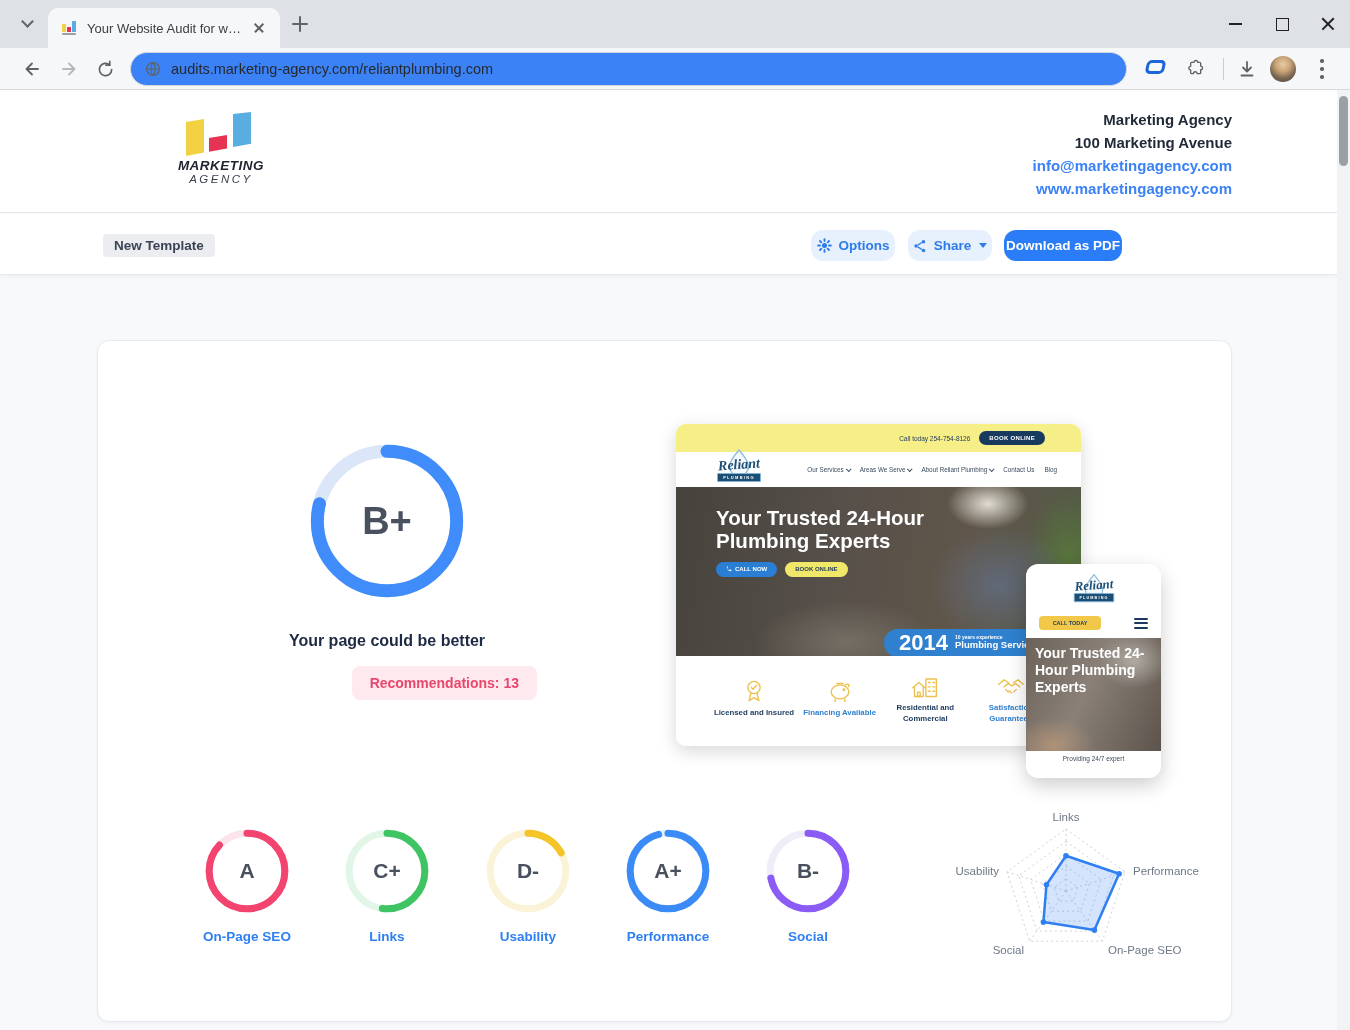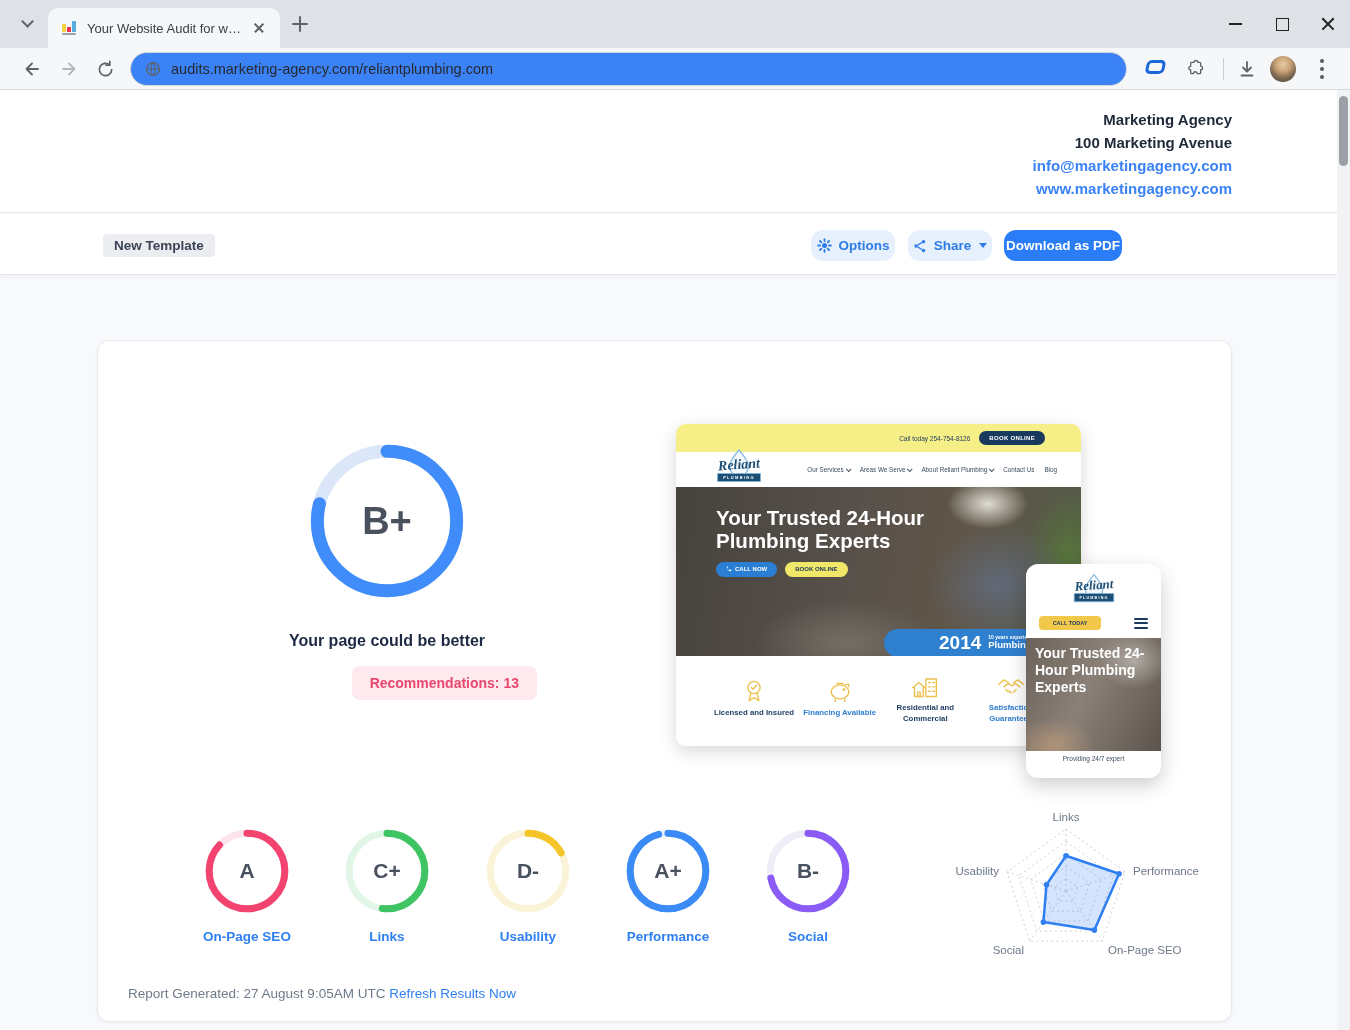--- a/index.html
+++ b/index.html
@@ -108,21 +108,21 @@
       radial-gradient(ellipse 130px 60px at 42% 92%, rgba(125,120,110,0.75), rgba(125,120,110,0) 70%),
       linear-gradient(100deg, #46423c 0%, #57504a 40%, #605649 70%, #515a48 100%); }
   .dt-hero-inner { position:absolute; left:40px; top:20px; width:225px; }
   .dt-hero-h { font-size:20.5px; line-height:1.12; font-weight:800; color:#fff; }
   .dt-hero-p { margin-top:7px; width:198px; font-size:7.8px; line-height:1.55; color:#e6e4df; }
   .dt-hero-btns { display:flex; gap:8px; margin-top:9px; }
   .hbtn { height:15px; display:flex; align-items:center; gap:3px; border-radius:8px; padding:0 10px; font-size:6px; font-weight:700; }
   .hbtn-call { background:#2a7fd4; color:#fff; }
   .hbtn-book { background:#f1e768; color:#1c3a5e; }
   .dt-banner { position:absolute; left:208px; top:205px; right:0; height:28px; background:#2f80cf; border-radius:14px 0 0 14px; display:flex; align-items:center; padding-left:15px; gap:7px; color:#fff; }
-  .dt-banner-year { font-size:19px; font-weight:800;margin-left:40px; }
+  .dt-banner-year { font-size:22px; font-weight:800; }
   .dt-banner-col  { display:flex; flex-direction:column; line-height:1.15; }
   .dt-banner-sm { font-size:5px; font-weight:600; }
   .dt-banner-lg { font-size:9.5px; font-weight:800; }
   .dt-features { position:absolute; left:0; top:232px; width:100%; bottom:0; background:#fff; display:flex; justify-content:space-between; align-items:center; padding:0 28px 6px 36px; }
   .feat { width:84px; text-align:center; }
   .feat svg { display:block; margin:0 auto 3px; }
   .feat-label { font-size:7.8px; font-weight:800; line-height:1.35; }
   .feat-navy .feat-label { color:#1c3a5e; } .feat-blue .feat-label { color:#2e7fd0; }
 
   
@@ -214,20 +214,29 @@
   <div class="avatar"></div>
   <div class="kebab">
       <i></i>
       <i></i>
       <i></i>
     </div>
 
   <div class="page">
 
     <div class="site-header">
+      <div class="ma-logo">
+        <svg width="90" height="46" viewBox="0 0 90 46">
+          <polygon points="10,10 28,7 28,40.5 10,44" fill="#f2d243"></polygon>
+          <polygon points="33,26 51,23 51,36.5 33,39.8" fill="#e73352"></polygon>
+          <polygon points="57,2 75,0 75,31.8 57,35" fill="#58aee0"></polygon>
+        </svg>
+        <span class="ma-name">MARKETING</span>
+        <span class="ma-sub">AGENCY</span>
+      </div>
       <div class="contact">
         <span style="display:block">Marketing Agency</span>
         <span style="display:block">100 Marketing Avenue</span>
         <a>info@marketingagency.com</a>
         <a>www.marketingagency.com</a>
       </div>
     </div>
 
     <div class="actionbar">
       <div class="chip-new-template">New Template</div>
@@ -447,23 +456,19 @@
             <circle cx="97.4" cy="126.1" r="2.8" fill="#2e7ff2"></circle>
             <circle cx="100.5" cy="88.7" r="2.8" fill="#2e7ff2"></circle>
             <text x="120" y="25" text-anchor="middle" font-size="11.5" fill="#6e7887" font-family="&quot;Liberation Sans&quot;, sans-serif">Links</text>
             <text x="187" y="79" text-anchor="start" font-size="11.5" fill="#6e7887" font-family="&quot;Liberation Sans&quot;, sans-serif">Performance</text>
             <text x="162" y="158" text-anchor="start" font-size="11.5" fill="#6e7887" font-family="&quot;Liberation Sans&quot;, sans-serif">On-Page SEO</text>
             <text x="78" y="158" text-anchor="end" font-size="11.5" fill="#6e7887" font-family="&quot;Liberation Sans&quot;, sans-serif">Social</text>
             <text x="53" y="79" text-anchor="end" font-size="11.5" fill="#6e7887" font-family="&quot;Liberation Sans&quot;, sans-serif">Usability</text>
           </svg>
         </div>
 
-      <div class="report-footer">
-        <span>Report Generated: 27 August 9:05AM UTC</span>
-        <a>Refresh Results Now</a>
-      </div>
     </div>
   </div>
 
   <div class="scrollbar">
     <div class="scroll-thumb"></div>
   </div>
 </div>
 
 </body></html>

